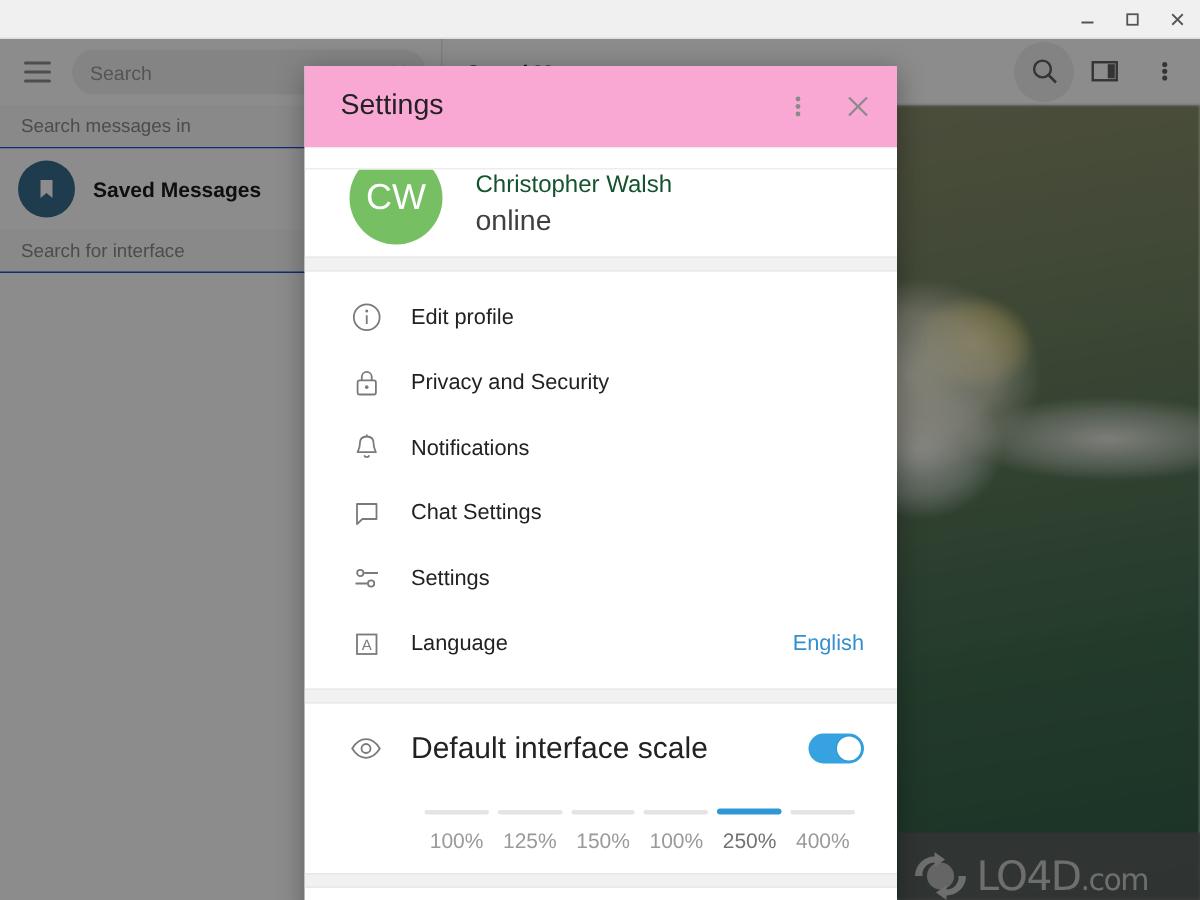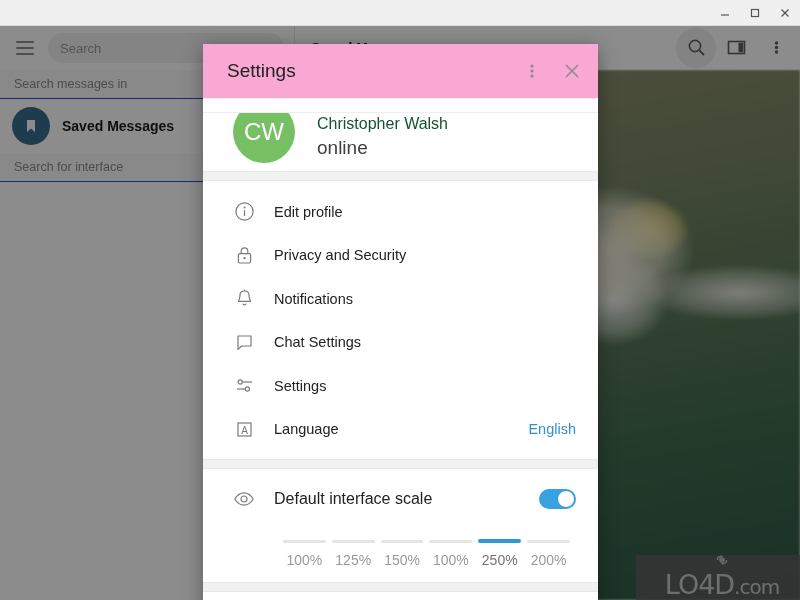--- a/index.html
+++ b/index.html
@@ -145,26 +145,25 @@
     position: absolute;
     left: 26%; top: 50%;
     width: 4px; height: 250px;
     background: rgba(40,95,62,0.55);
     transform: rotate(-24deg);
     transform-origin: top center;
     filter: blur(2px);
   }
   .watermark {
     position: absolute; right: 0; bottom: 0;
-    width: 164px; height: 45px;
+    width: 201px; height: 45px;
     background: rgba(96,96,96,0.82);
-    display: flex; align-items: center; gap: 4px;
+    display: flex; align-items: flex-end; gap: 4px;
     padding-left: 8px;
     z-index: 5;
-    flex-direction: column;
   }
   .wm-text {
     font-size: 27px; color: #c9c9c9; letter-spacing: -1px;
     font-family: "DejaVu Sans", sans-serif;
   }
   .wm-text .small { font-size: 20px; }
 
   
   .dim {
     position: absolute; left: 0; top: 26px;
@@ -269,21 +268,21 @@
   .menu-value {
     font-size: 14.5px; color: #3390cd;
   }
 
   
   .scale-sect { padding: 12px 22px 14px 28px; }
   .scale-head {
     display: flex; align-items: center; height: 36px;
   }
   .scale-label {
-    margin-left: 17px; font-size: 16px; color: #222222; flex: 1;
+    margin-left: 17px; font-size: 20px; color: #222222; flex: 1;
   }
   .toggle {
     width: 37px; height: 20px; border-radius: 10px;
     background: #36a3e0;
     position: relative; flex: none;
   }
   .toggle .knob {
     position: absolute; right: 1px; top: 1px;
     width: 18px; height: 18px; border-radius: 50%;
     background: #ffffff;
@@ -535,21 +534,21 @@
             <div class="seg"></div>
             <div class="seg active"></div>
             <div class="seg"></div>
           </div>
           <div class="slider-labels">
             <div class="slabel">100%</div>
             <div class="slabel">125%</div>
             <div class="slabel">150%</div>
             <div class="slabel">100%</div>
             <div class="slabel active">250%</div>
-            <div class="slabel">200%</div>
+            <div class="slabel">400%</div>
           </div>
         </div>
       </div>
 
       <div class="tail-divider"></div>
     </div>
   </div>
 </div>
 
 </body></html>

